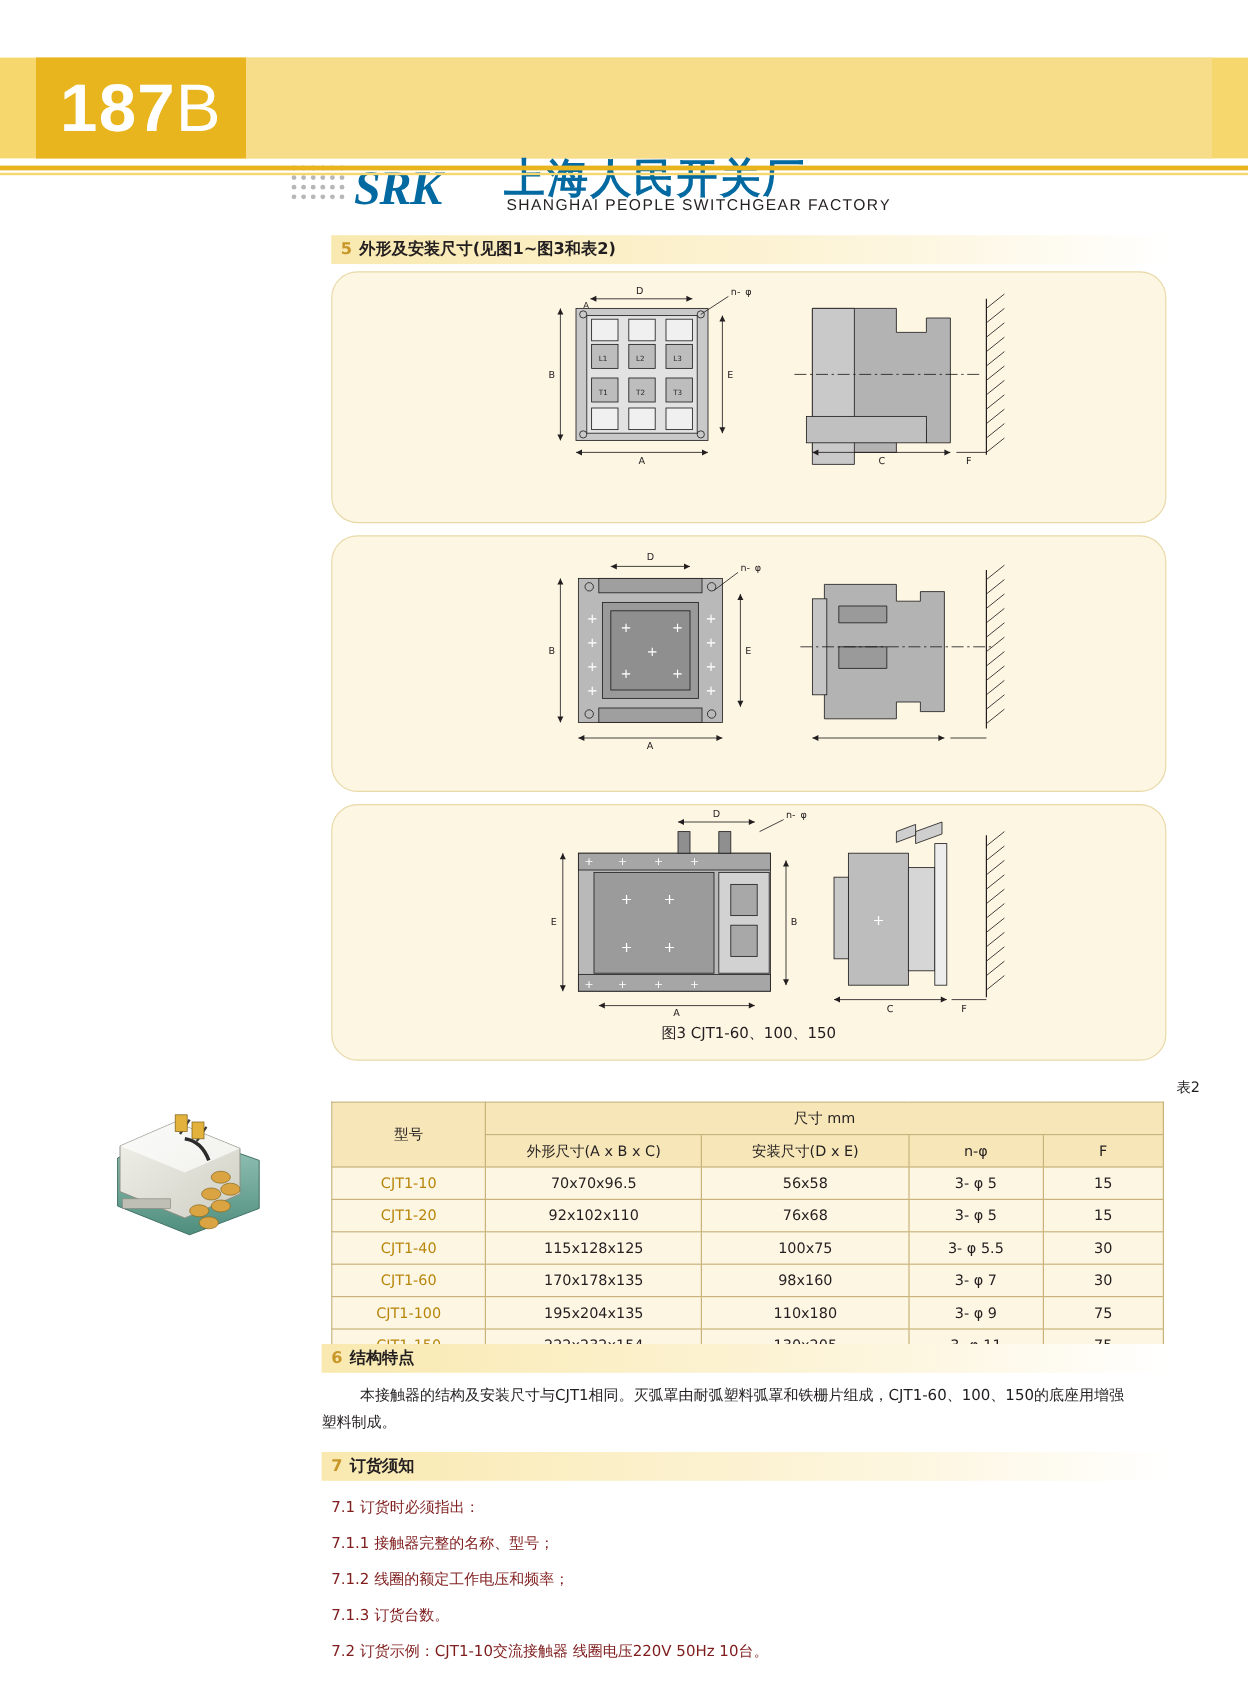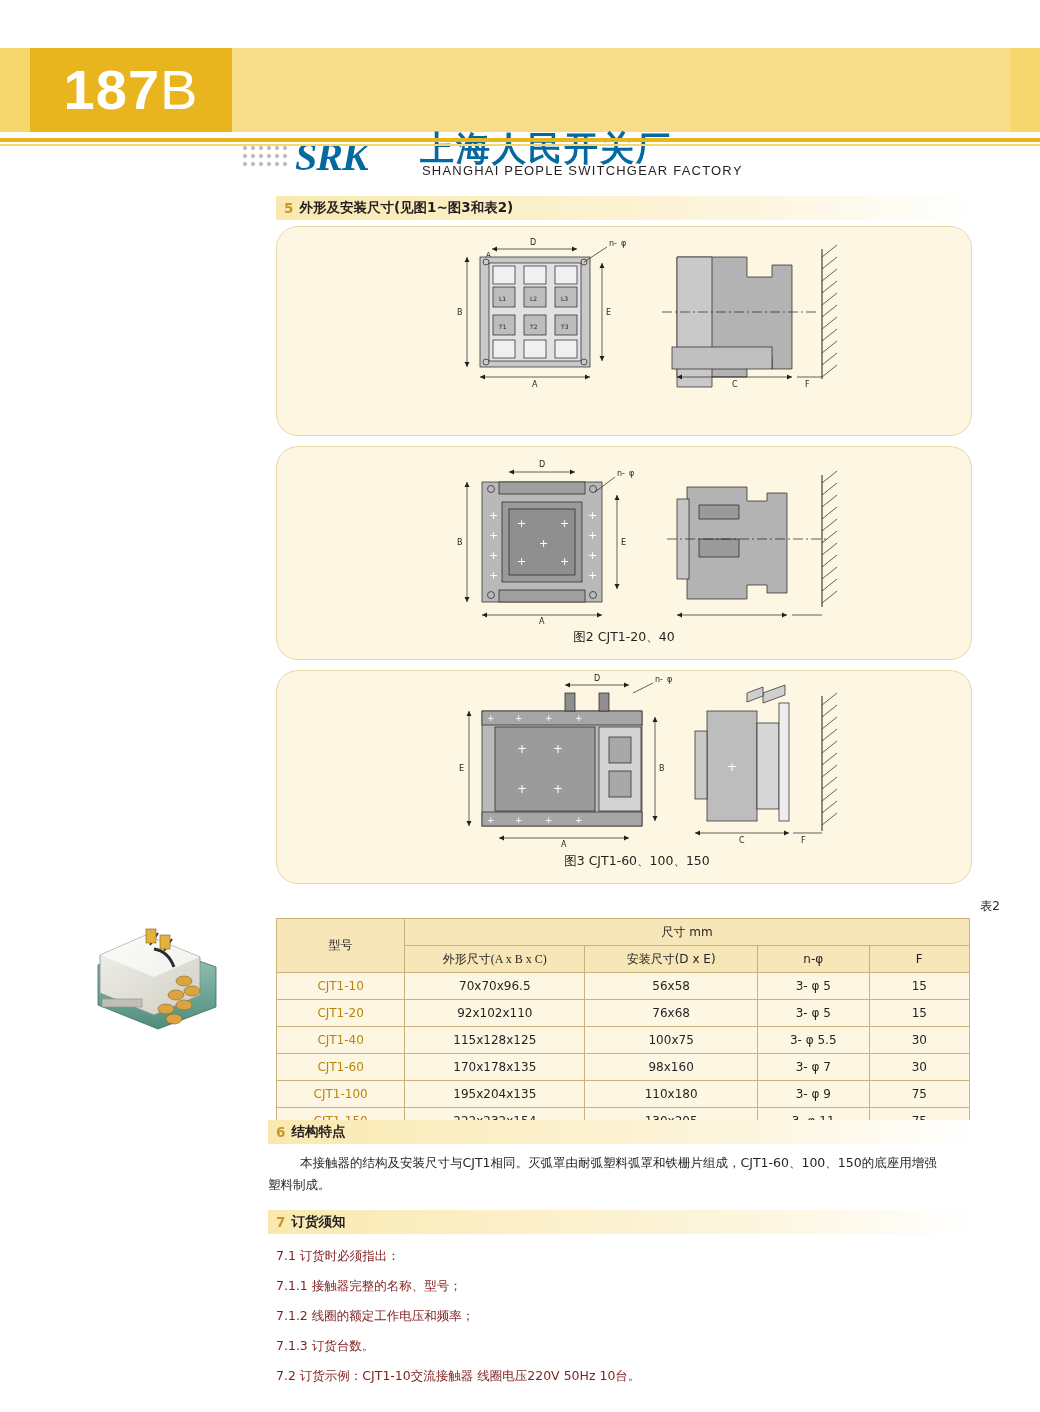--- a/index.html
+++ b/index.html
@@ -15,21 +15,21 @@
   
   .header{
     position:absolute;left:0;top:48px;width:1040px;height:84px;
     background:#f5d76e;
   }
   .header-inner{
     position:absolute;left:30px;top:0;width:980px;height:84px;
     background:#f7dd8a;
   }
   .page-num-box{
-    position:absolute;left:30px;top:0;width:202px;height:84px;
+    position:absolute;left:30px;top:0;width:175px;height:84px;
     background:#e8b51e;
     display:flex;align-items:center;justify-content:center;
   }
   .page-num{
     font-size:56px;font-weight:bold;color:#ffffff;letter-spacing:1px;
     font-family:"Liberation Sans",sans-serif;line-height:1;
   }
   .page-num .b{font-weight:normal;}
   .hdr-rule{
     position:absolute;left:0;top:138px;width:1040px;height:4px;background:#e8b51e;
@@ -351,21 +351,20 @@
         <line x1="545" y1="132" x2="560" y2="120"></line>
           <line x1="545" y1="144" x2="560" y2="132"></line>
         <line x1="545" y1="156" x2="560" y2="144"></line>
       </g>
       <line x1="400" y1="168" x2="510" y2="168"></line>
       <path d="M400 168 l5 -2.5 v5 z" fill="#231f20" stroke="none"></path>
       <path d="M510 168 l-5 -2.5 v5 z" fill="#231f20" stroke="none"></path>
       <line x1="515" y1="168" x2="545" y2="168"></line>
     </g>
   </svg>
-  <div class="fig-cap" style="left:0;top:182px;">图2   CJT1-20、40</div>
 </div>
 
 <div class="fig-panel" style="left:276px;top:670px;width:694px;height:212px;">
   <svg width="692" height="180" viewBox="0 0 692 180">
     <g stroke="#231f20" fill="none" stroke-width="0.7" font-family="DejaVu Sans" font-size="8">
 
       <rect x="205" y="40" width="160" height="115" fill="#b9b9b9" stroke="#231f20"></rect>
       <rect x="205" y="40" width="160" height="14" fill="#a6a6a6"></rect>
       <rect x="205" y="141" width="160" height="14" fill="#a6a6a6"></rect>
       <rect x="218" y="56" width="100" height="84" fill="#9b9b9b" stroke="#231f20"></rect>
@@ -438,21 +437,21 @@
         <line x1="545" y1="154" x2="560" y2="142"></line>
       </g>
       <line x1="418" y1="162" x2="512" y2="162"></line>
       <path d="M418 162 l5 -2.5 v5 z" fill="#231f20" stroke="none"></path>
       <path d="M512 162 l-5 -2.5 v5 z" fill="#231f20" stroke="none"></path>
       <text x="462" y="172" stroke="none" fill="#231f20">C</text>
       <line x1="516" y1="162" x2="545" y2="162"></line>
       <text x="524" y="172" stroke="none" fill="#231f20">F</text>
     </g>
   </svg>
-  <div class="fig-cap" style="left:13px;top:182px;">图3   CJT1-60、100、150</div>
+  <div class="fig-cap" style="left:0;top:182px;">图3   CJT1-60、100、150</div>
 </div>
 
 <div class="photo">
   <svg width="140" height="110" viewBox="0 0 140 110">
     <defs>
       <linearGradient id="gcase" x1="0" y1="0" x2="1" y2="1">
         <stop offset="0%" stop-color="#f2f2ec"></stop>
           <stop offset="100%" stop-color="#cfcfc4"></stop>
       </linearGradient>
       <linearGradient id="gbase" x1="0" y1="0" x2="0" y2="1">
@@ -484,21 +483,21 @@
 
 <div class="tbl-label">表2</div>
 
 <table class="dim">
   <thead>
     <tr>
       <th rowspan="2" style="width:128px;">型号</th>
       <th colspan="4">尺寸 mm</th>
     </tr>
     <tr>
-      <th style="width:180px;font-family:Liberation Serif, serif;">外形尺寸(A x B x C)</th>
+      <th style="width:180px;">外形尺寸(A x B x C)</th>
       <th style="width:180px;" class="vsep">安装尺寸(D x E)</th>
       <th style="width:110px;" class="vsep">n-φ</th>
       <th style="width:96px;" class="vsep">F</th>
     </tr>
   </thead>
   <tbody>
     <tr>
       <td class="model">CJT1-10</td>
       <td>70x70x96.5</td>
       <td class="vsep">56x58</td>

